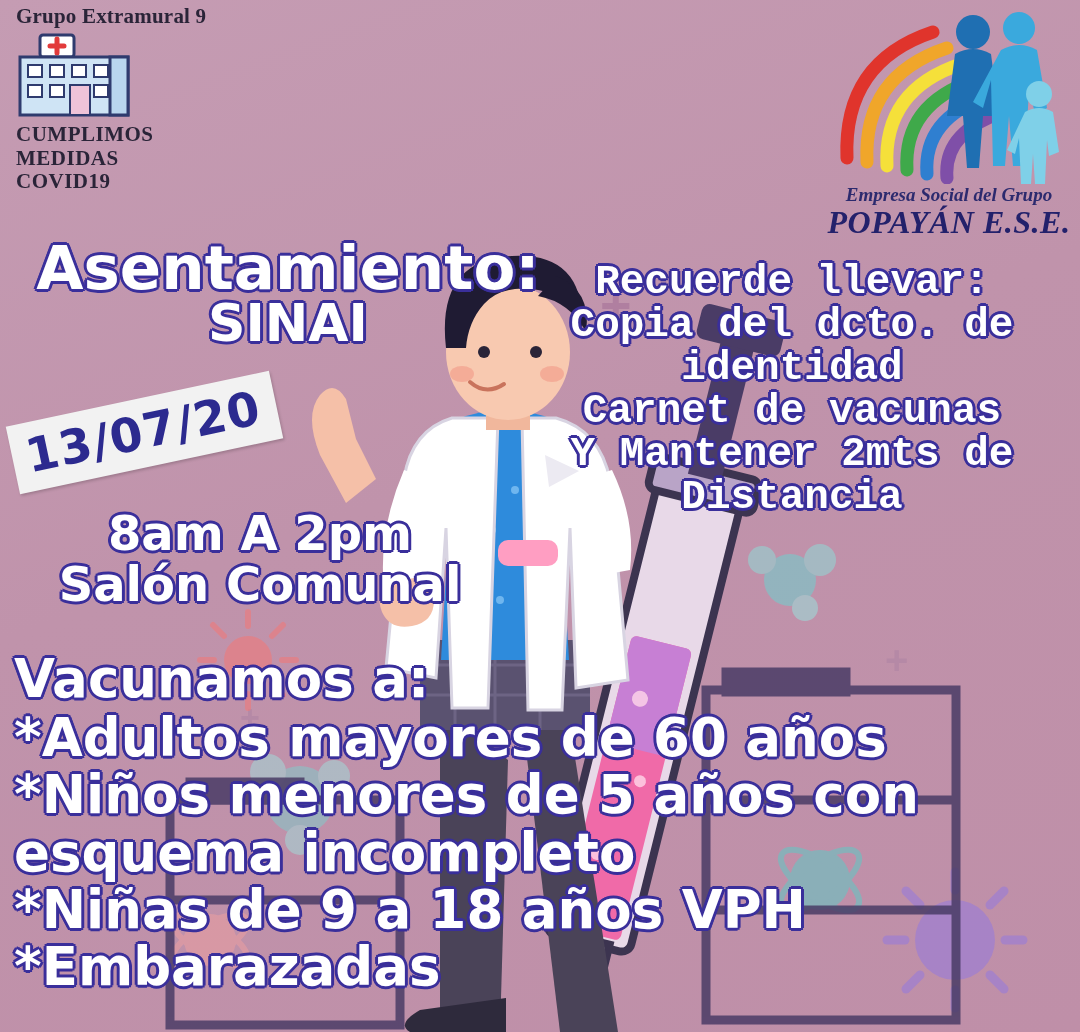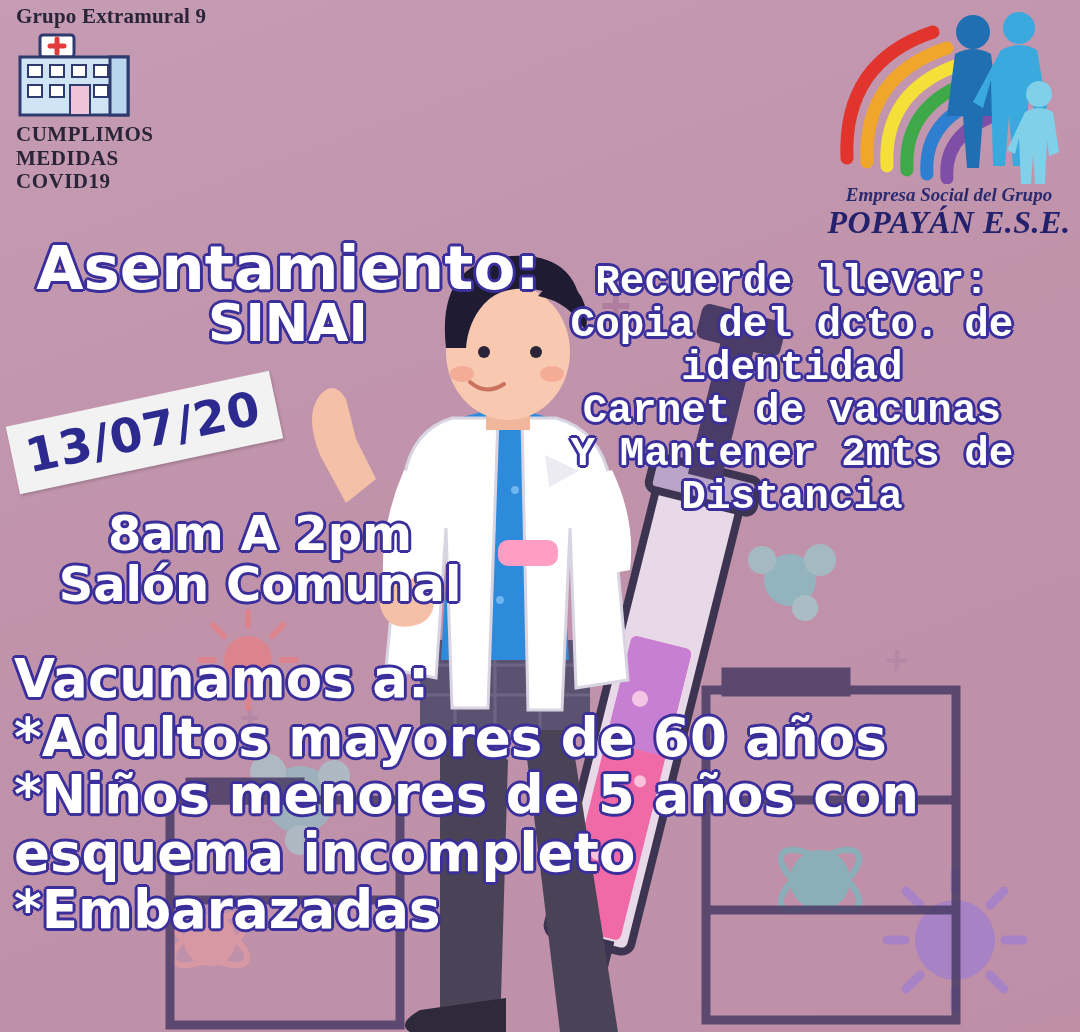--- a/index.html
+++ b/index.html
@@ -399,16 +399,17 @@
     <div class="outlined">Carnet de vacunas</div>
     <div class="outlined">Y Mantener 2mts de</div>
     <div class="outlined">Distancia</div>
   </div>
 
   <div class="audience">
     <div class="head outlined">Vacunamos a:</div>
     <div class="outlined">*Adultos mayores de 60 años</div>
     <div class="outlined">*Niños menores de 5 años con</div>
     <div class="outlined">esquema incompleto</div>
+    <div class="outlined">*Niñas de 9 a 18 años  VPH</div>
     <div class="outlined">*Embarazadas</div>
   </div>
 
 </div>
 
 </body></html>

